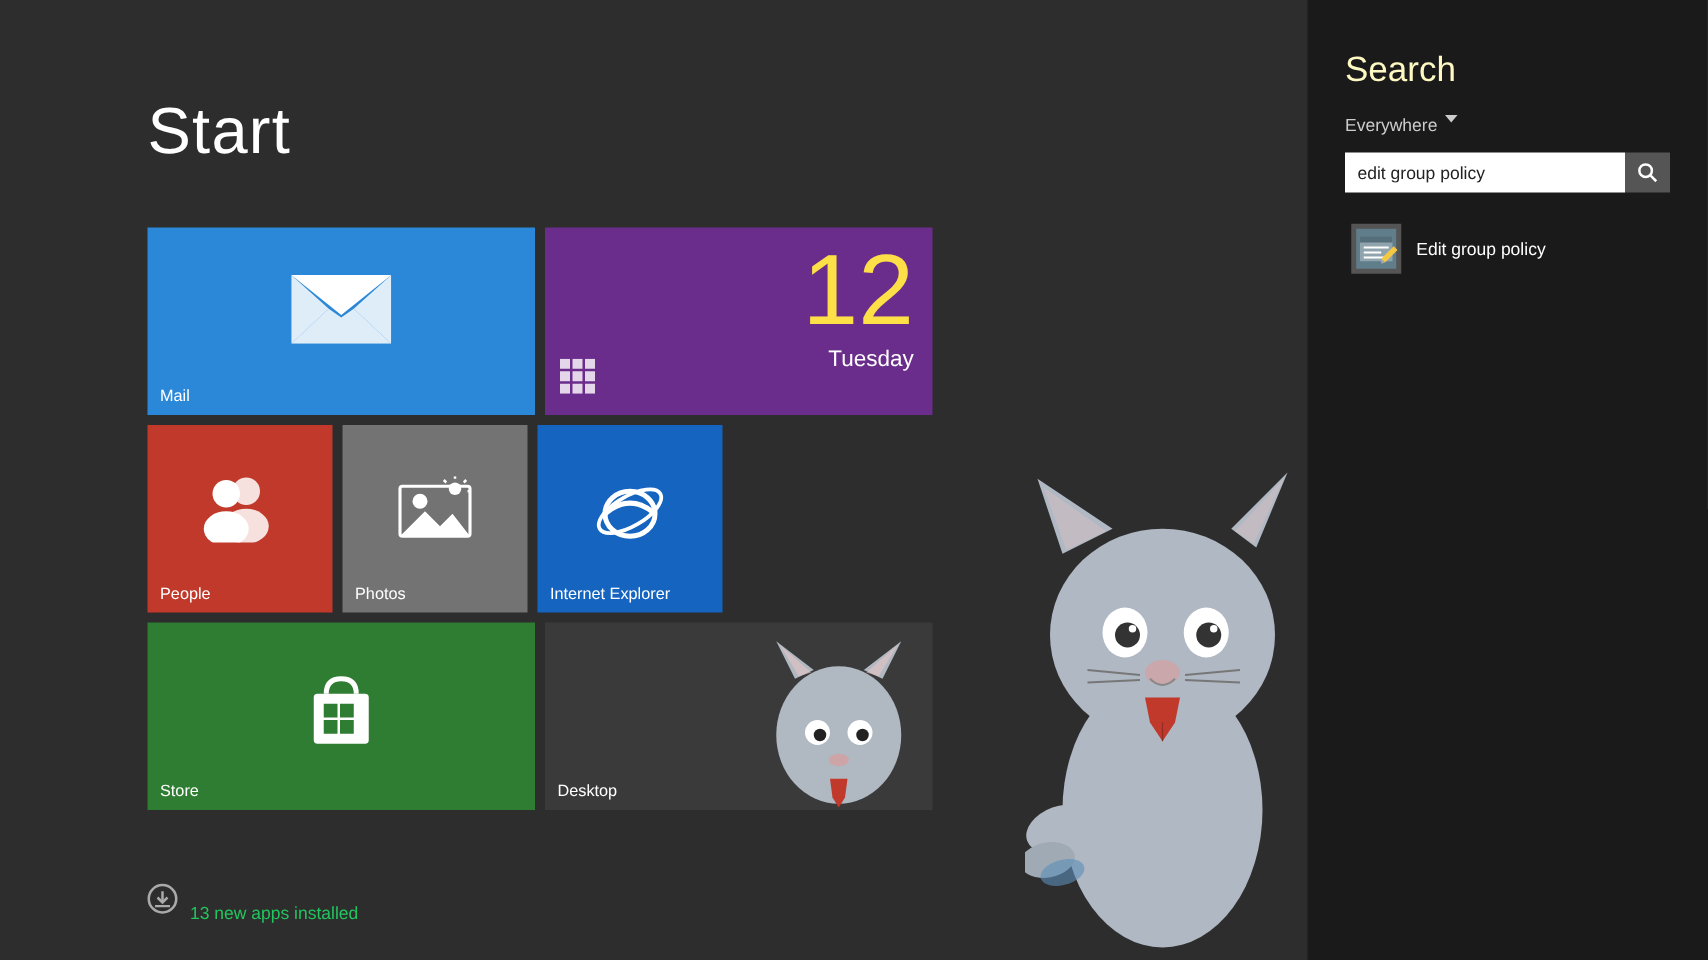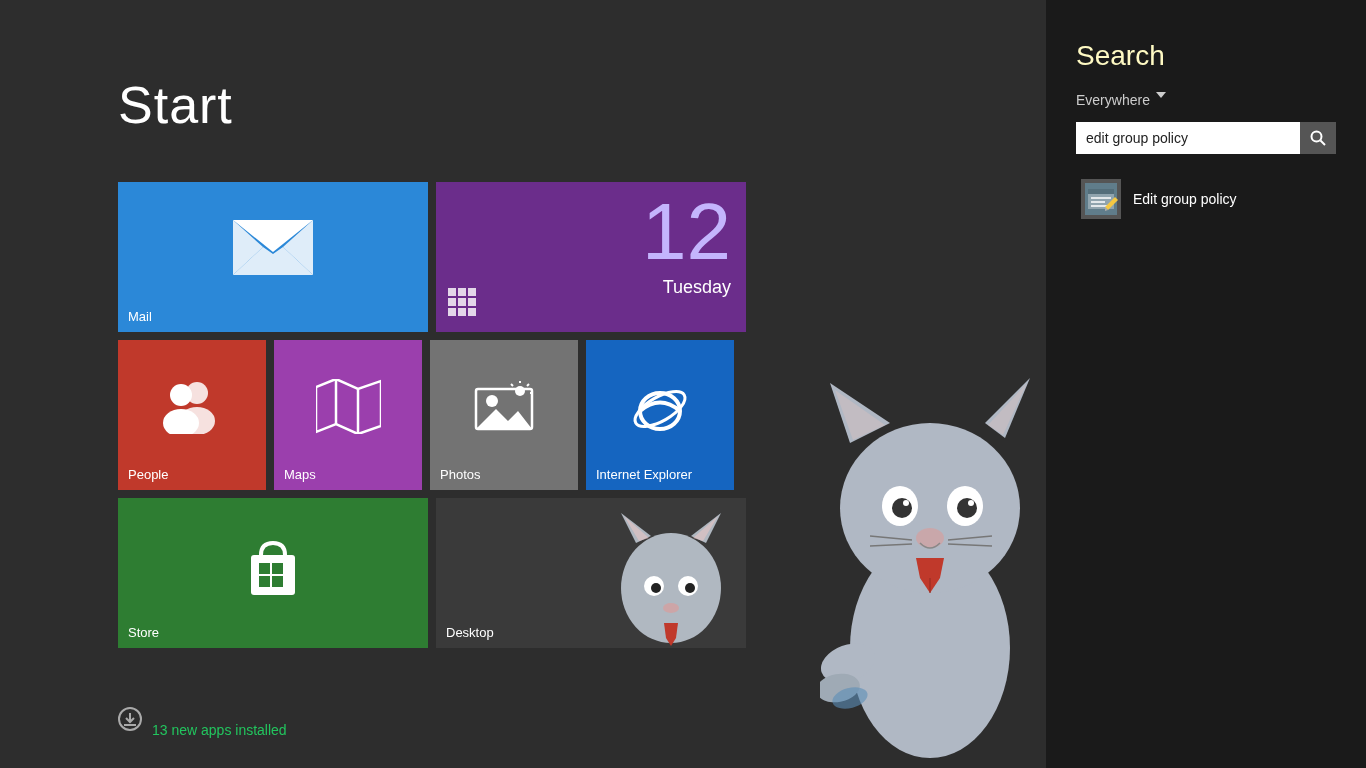--- a/index.html
+++ b/index.html
@@ -84,21 +84,21 @@
       height: 150px;
       background-color: #6b2d8b;
       align-items: flex-end;
       justify-content: flex-start;
       padding: 10px 15px;
     }
     .calendar-day {
       font-size: 80px;
       font-weight: 200;
       line-height: 1;
-      color: #c4b5fd;
+      color: #fde047;
       position: absolute;
       top: 10px;
       right: 15px;
     }
     .calendar-weekday {
       font-size: 18px;
       font-weight: 300;
       color: #fff;
       position: absolute;
       top: 95px;
@@ -354,29 +354,20 @@
 
         <circle cx="40" cy="14" r="11" fill="white" opacity="0.85"></circle>
         <ellipse cx="40" cy="42" rx="18" ry="14" fill="white" opacity="0.85"></ellipse>
 
         <circle cx="24" cy="16" r="11" fill="white"></circle>
         <ellipse cx="24" cy="44" rx="18" ry="14" fill="white"></ellipse>
       </svg>
       <span class="tile-label">People</span>
     </div>
 
-    <div class="tile tile-maps">
-      <svg width="65" height="55" viewBox="0 0 65 55" fill="none" style="margin-bottom:18px">
-
-        <polygon points="0,8 20,0 42,10 65,2 65,47 42,55 20,45 0,53" fill="none" stroke="white" stroke-width="2.5"></polygon>
-        <line x1="20" y1="0" x2="20" y2="45" stroke="white" stroke-width="2.5"></line>
-        <line x1="42" y1="10" x2="42" y2="55" stroke="white" stroke-width="2.5"></line>
-      </svg>
-      <span class="tile-label">Maps</span>
-    </div>
 
     <div class="tile tile-photos">
       <svg width="60" height="50" viewBox="0 0 60 50" fill="none" style="margin-bottom:18px">
         <rect x="2" y="8" width="56" height="40" rx="2" fill="none" stroke="white" stroke-width="2.5"></rect>
         <circle cx="18" cy="20" r="6" fill="white"></circle>
         <polygon points="2,48 22,28 34,40 44,30 58,48" fill="white"></polygon>
 
         <circle cx="46" cy="10" r="5" fill="white"></circle>
         <line x1="46" y1="2" x2="46" y2="0" stroke="white" stroke-width="2"></line>
         <line x1="53" y1="5" x2="55" y2="3" stroke="white" stroke-width="2"></line>

